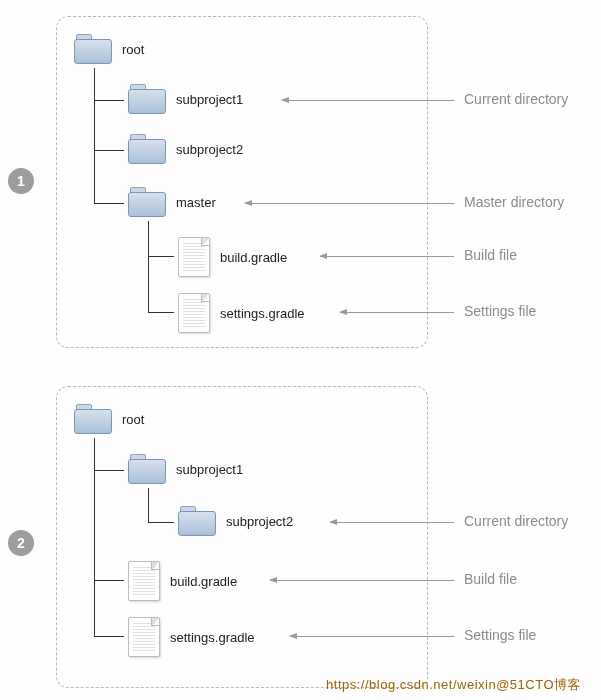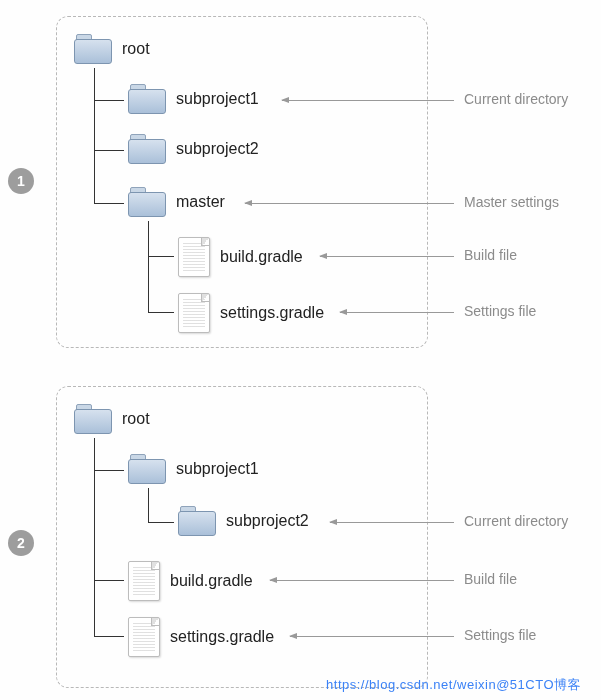--- a/index.html
+++ b/index.html
@@ -100,21 +100,21 @@
     right: 4px;
     bottom: 5px;
     background: repeating-linear-gradient(
       to bottom,
       #d3d3d3 0, #d3d3d3 1px,
       transparent 1px, transparent 3px
     );
     opacity: 0.7;
   }
   .node-label {
-    font-size: 16px;
+    font-size: 13px;
     color: #222;
   }
   .annot {
     position: absolute;
     font-size: 14px;
     color: #8b8b8b;
     text-align: right;
   }
   .arrow {
     position: absolute;
@@ -140,21 +140,21 @@
   .connector-h {
     position: absolute;
     height: 1px;
     background: #333;
   }
   .watermark {
     position: absolute;
     bottom: 6px;
     right: 20px;
     font-size: 13px;
-    color: #3b82f6;
+    color: #a16207;
     font-family: Arial, sans-serif;
     letter-spacing: 0.5px;
   }
 </style>
 </head>
 <body>
 
 <div class="badge" style="top:168px;">1</div>
 <div class="panel" style="left:56px; top:16px; width:370px; height:330px;"></div>
 
@@ -190,21 +190,21 @@
 
 <div class="connector-h" style="left:94px; top:203px; width:30px;"></div>
 <div class="node" style="left:128px; top:187px;">
   <span class="folder-icon">
       <span class="folder-tab"></span>
       <span class="folder-body"></span>
     </span>
   <span class="node-label">master</span>
 </div>
 <div class="arrow" style="left:245px; top:203px; width:209px;"></div>
-<div class="annot" style="left:464px; top:194px;">Master settings</div>
+<div class="annot" style="left:464px; top:194px;">Master directory</div>
 
 <div class="connector-v" style="left:148px; top:221px; height:91px;"></div>
 
 <div class="connector-h" style="left:148px; top:256px; width:26px;"></div>
 <div class="node" style="left:178px; top:237px;">
   <span class="file-icon">
       <span class="file-lines"></span>
     </span>
   <span class="node-label">build.gradle</span>
 </div>

